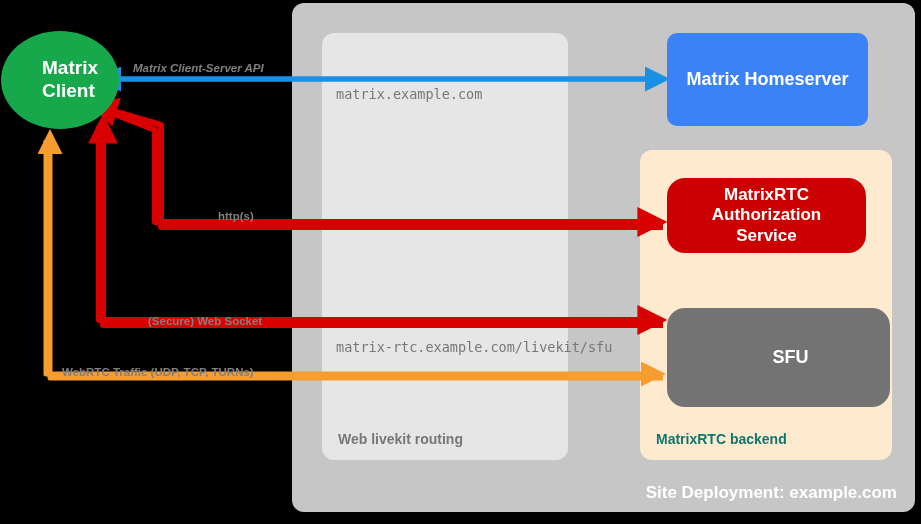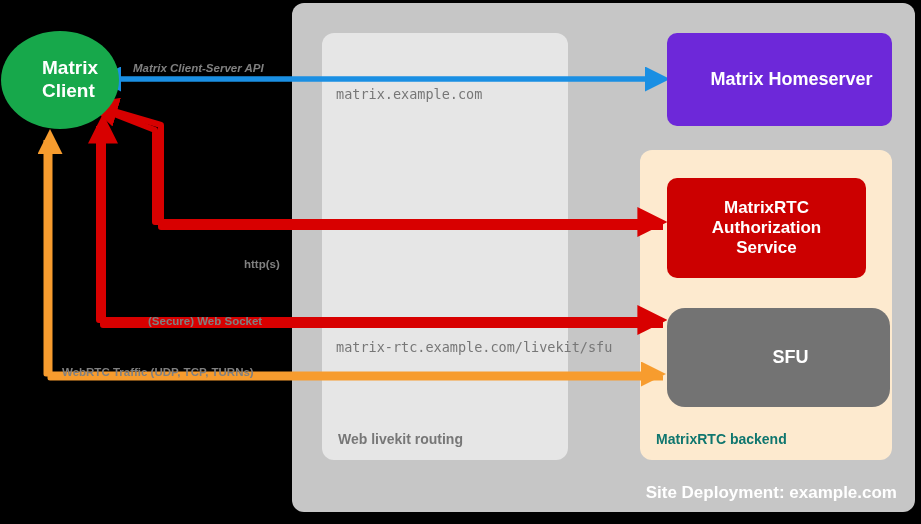--- a/index.html
+++ b/index.html
@@ -118,25 +118,25 @@
     left: 16px;
     bottom: 13px;
     color: #0f766e;
     font-weight: bold;
     font-size: 14px;
     white-space: nowrap;
   }
   
   #homeserver-box {
     left: 667px; top: 33px; width: 201px; height: 93px;
-    background: #6d28d9; border-radius: 10px; font-size: 18px; z-index: 4; padding-left: 24px;
+    background: #3b82f6; border-radius: 10px; font-size: 18px; z-index: 4;
   }
   #auth-box {
-    left: 667px; top: 178px; width: 199px; height: 100px;
-    background: #cc0000; border-radius: 10px; font-size: 17px; z-index: 4;
+    left: 667px; top: 178px; width: 199px; height: 75px;
+    background: #cc0000; border-radius: 18px; font-size: 17px; z-index: 4;
   }
   #sfu-box {
     left: 667px; top: 308px; width: 199px; height: 99px;
     background: #737373; border-radius: 18px; font-size: 18px; z-index: 4; padding-left: 24px;
   }
   
   .conn-label {
     position: absolute;
     color: #808080;
     font-weight: bold;
@@ -192,21 +192,21 @@
       <path d="M99,126 L99,320 L659,320" fill="none" stroke="#d80000" stroke-width="6" stroke-linejoin="round" marker-end="url(#ah-red)"></path>
     </g>
 
     <g>
       <path d="M663,378 L50,378 L50,136" fill="none" stroke="#f79c2e" stroke-width="5" stroke-linejoin="round" marker-end="url(#ah-orange)"></path>
       <path d="M46,140 L46,374 L659,374" fill="none" stroke="#f79c2e" stroke-width="5" stroke-linejoin="round" marker-end="url(#ah-orange)"></path>
     </g>
   </svg>
 
   <div class="conn-label" style="left:133px; top:62px;font-style:italic;">Matrix Client-Server API</div>
-  <div class="conn-label" style="left:244px; top:210px;margin-top:48px;">http(s)</div>
+  <div class="conn-label" style="left:218px; top:210px;">http(s)</div>
   <div class="conn-label" style="left:148px; top:315px;">(Secure) Web Socket</div>
   <div class="conn-label" style="left:62px; top:366px;">WebRTC Traffic (UDP, TCP, TURNs)</div>
 
   <div id="client-circle">
     <span>Matrix<br>Client</span>
   </div>
 
   <div class="node-label" id="homeserver-box">
     <span>Matrix Homeserver</span>
   </div>

